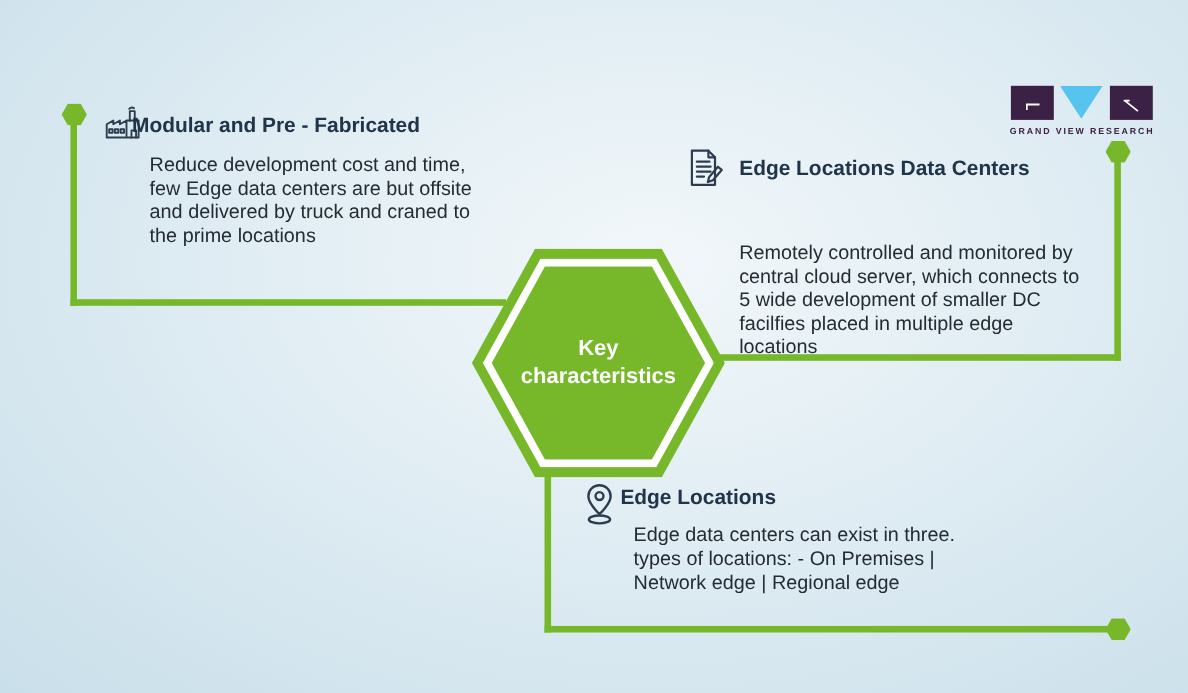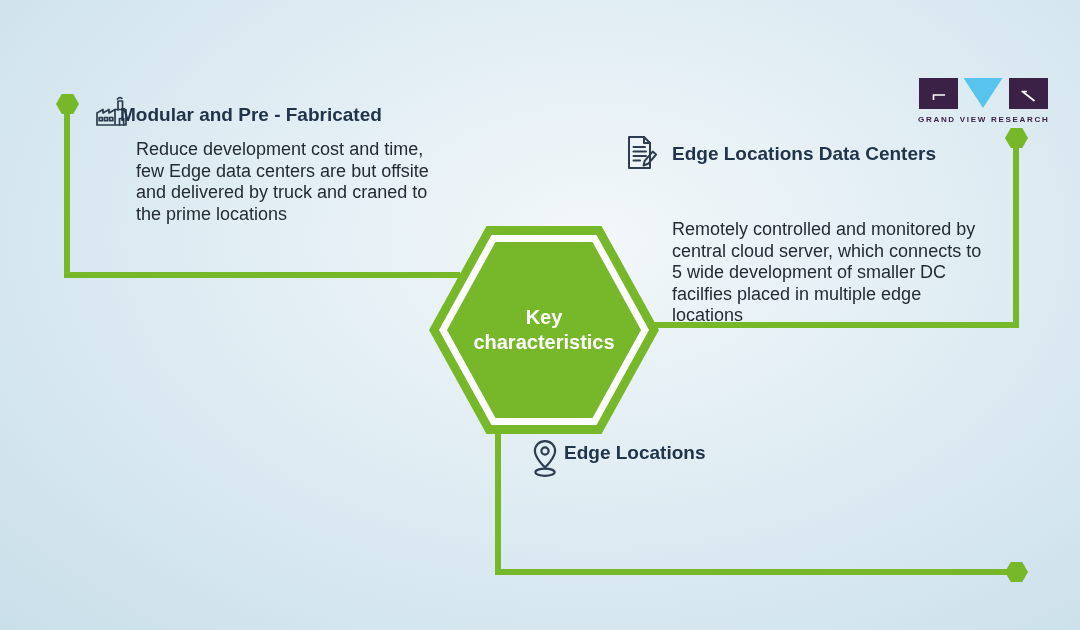--- a/index.html
+++ b/index.html
@@ -110,14 +110,17 @@
 locations</div>
 
   <div class="sec-icon" style="left:528px;top:438px;">
     <svg width="34" height="40" viewBox="0 0 34 40" fill="none" stroke="currentColor" stroke-width="2.2" stroke-linejoin="round" stroke-linecap="round">
       <ellipse cx="17" cy="34.2" rx="9.6" ry="3.6"></ellipse>
       <path d="M17 3.2 c-5.9 0 -10.1 4.4 -10.1 9.9 c0 6.9 10.1 16.3 10.1 16.3 s10.1 -9.4 10.1 -16.3 c0 -5.5 -4.2 -9.9 -10.1 -9.9 z"></path>
       <circle cx="17" cy="13" r="3.6"></circle>
     </svg>
   </div>
   <div class="sec-title" style="left:564px;top:442px;">Edge Locations</div>
+  <div class="sec-body" style="left:576px;top:476px;width:330px;">Edge data centers can exist in three.
+types of locations: - On Premises |
+Network edge | Regional edge</div>
 
 </div>
 
 </body></html>

